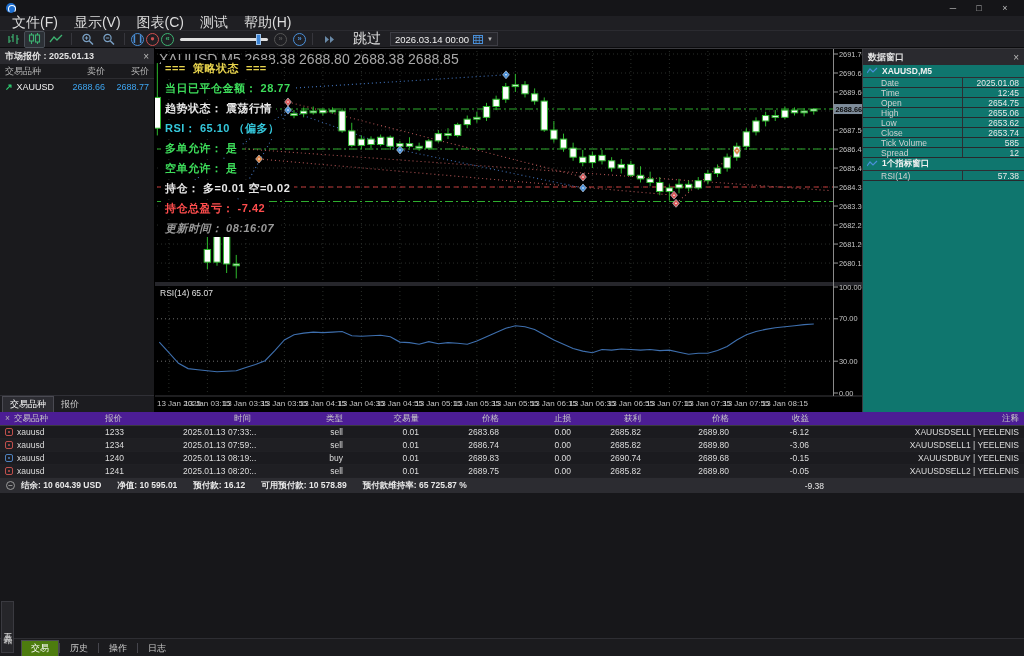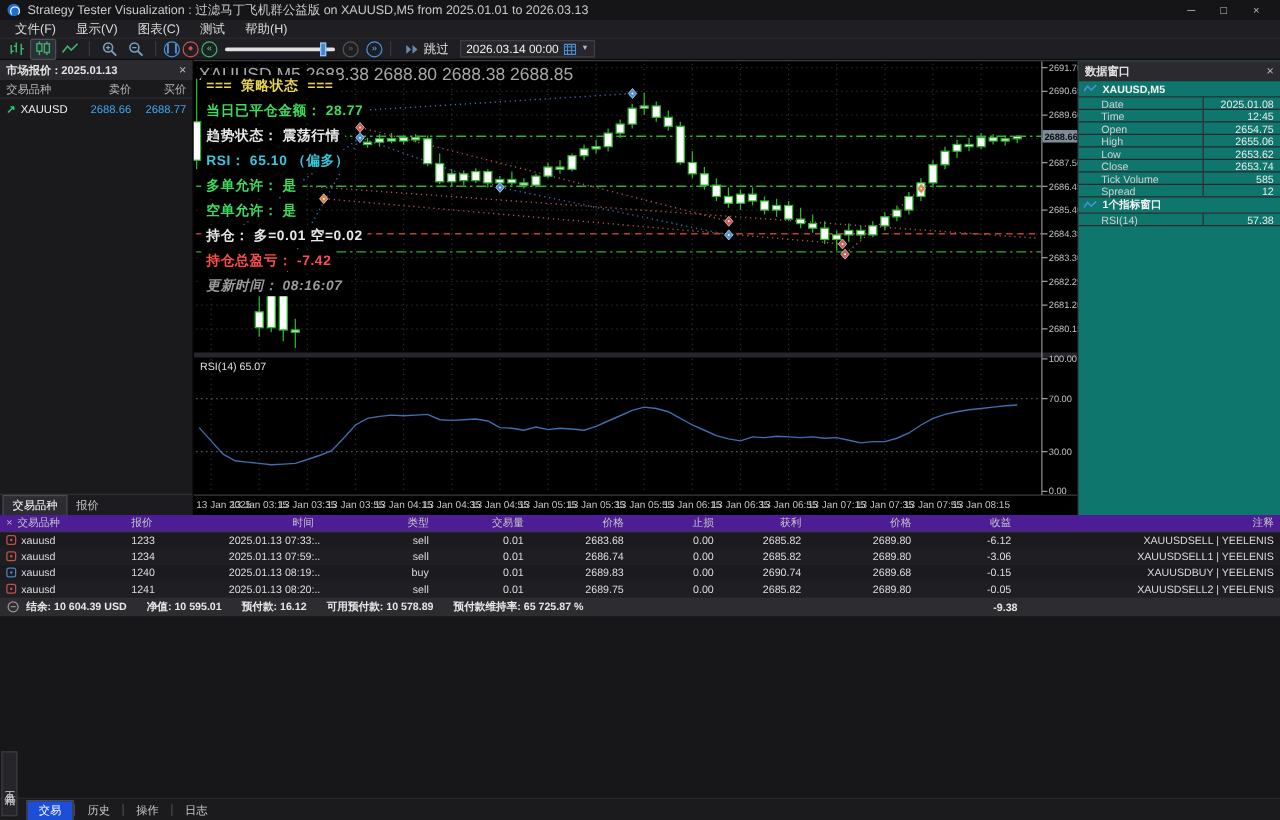--- a/index.html
+++ b/index.html
@@ -6,32 +6,32 @@
   html,body{width:1024px;height:656px;overflow:hidden}
   body{background:#141416;font-family:"Liberation Sans",sans-serif;color:#d8d8d8;font-size:9px;position:relative}
   
   .titlebar{height:16px;background:#151518;display:flex;align-items:center;padding:0 6px;gap:6px;font-size:10px;color:#c9c9c9}
   .appicon{width:10px;height:10px;border-radius:50%;background:#1e6fd0;flex:none;position:relative}
   .appicon::after{content:"";position:absolute;left:2px;top:2px;width:6px;height:6px;border-radius:50%;border:1.4px solid #fff;border-bottom-color:transparent}
   .titletext{white-space:nowrap;overflow:hidden}
   .wbtns{margin-left:auto;display:flex;gap:0}
   .wbtn{width:26px;text-align:center;color:#bdbdbd;font-size:9px;cursor:default}
   
-  .menubar{height:14px;background:#1f1f23;display:flex;align-items:center;padding:0 4px;font-size:10px}
+  .menubar{height:14px;background:#1f1f23;display:flex;align-items:center;padding:0 4px;font-size:14px}
   .menu-item{padding:0 8px;color:#dcdcdc}
   
   .toolbar{height:18px;background:#1f1f23;border-top:1px solid #2b2b30;border-bottom:1px solid #0c0c0e;display:flex;align-items:center;padding:0 4px;gap:2px}
   .tbtn{width:19px;height:15px;display:flex;align-items:center;justify-content:center;border-radius:1px}
   .tbtn.active{background:#2c3036;outline:1px solid #4a5058}
   .tsep{width:1px;height:12px;background:#36363c;margin:0 4px}
   .cbtn{width:13px;height:13px;border-radius:50%;display:flex;align-items:center;justify-content:center;font-size:7.5px;font-weight:bold;line-height:1}
   .slider{width:88px;height:13px;position:relative;display:flex;align-items:center;margin:0 4px}
   .slider .track{width:100%;height:3px;background:#e0e0e0;border-radius:2px}
   .slider .handle{position:absolute;left:86%;top:1px;width:5px;height:11px;background:#3f86d6;border:1px solid #9cc3ec}
-  .skipbtn{display:flex;align-items:center;gap:3px;padding:0 5px;color:#e0e0e0;font-size:10px}
+  .skipbtn{display:flex;align-items:center;gap:17px;padding:0 5px;color:#e0e0e0;font-size:14px}
   .datecombo{display:flex;align-items:center;gap:4px;height:14px;background:#26262b;border:1px solid #3d3d44;padding:0 4px;font-size:9.5px;color:#f0f0f0;margin-left:2px}
   .caret{font-size:6px;color:#bbb}
   
   .main{display:flex;height:364px}
   .mwatch{width:155px;background:#1a1a1d;display:flex;flex-direction:column;border-right:1px solid #000}
   .panelhead{height:16px;background:#2a2a2f;display:flex;align-items:center;padding:0 5px;font-size:9px;color:#e3e3e3;font-weight:bold;flex:none}
   .panelhead .x{margin-left:auto;color:#bbb;font-weight:normal;font-size:10px}
   .mw-cols{display:flex;height:15px;align-items:center;color:#b8b8b8;border-bottom:1px solid #2c2c30;padding:0 5px;flex:none}
   .mw-cols .c1{flex:1}.mw-cols .c2,.mw-cols .c3{width:44px;text-align:right}
   .mw-row{display:flex;height:15px;align-items:center;padding:0 5px;flex:none}
@@ -65,36 +65,35 @@
   .trow:nth-child(odd){background:#1b1b1f}.trow:nth-child(even){background:#1f1f23}
   .symcell{display:flex;align-items:center;gap:4px}
   .oicon{width:8px;height:8px;border-radius:2px;border:1px solid;position:relative;flex:none}
   .oicon::after{content:"";position:absolute;left:2px;top:2px;right:2px;bottom:2px;border-radius:1px}
   .oicon.sell{border-color:#c0504d}.oicon.sell::after{background:#c0504d}
   .oicon.buy{border-color:#4f81bd}.oicon.buy::after{background:#4f81bd}
   .headx{color:#b0b0b0;margin-right:4px}
   .tsummary{height:15px;background:#2c2c31;display:flex;align-items:center;padding:0 6px;font-weight:bold;color:#e8e8e8;position:relative;font-size:8.5px;flex:none}
   .tsummary .seg{margin-right:16px;white-space:nowrap}
   .minuscircle{width:9px;height:9px;border:1px solid #9a9a9a;border-radius:50%;display:inline-flex;align-items:center;justify-content:center;color:#9a9a9a;margin-right:6px;font-size:8px;line-height:1;flex:none}
-  .sumprofit{position:absolute;right:210px;font-weight:bold}
+  .sumprofit{position:absolute;right:200px;font-weight:normal}
   .tfill{flex:1;background:#17171a}
   
   .tabsrow{height:19px;background:#1b1b1e;border-top:1px solid #2e2e33;display:flex;align-items:center;padding-left:22px;gap:0}
   .btab{padding:1px 9px;color:#c9c9c9;font-size:9px}
-  .btab.active{background:#1d4ed8;outline:1px solid #4a4a52;color:#fff}
+  .btab.active{background:#4d7c0f;outline:1px solid #4a4a52;color:#fff}
   .btsep{width:1px;height:10px;background:#45454c;margin:0 1px}
   .vtab{position:absolute;left:1px;bottom:3px;width:13px;height:52px;writing-mode:vertical-rl;text-orientation:upright;font-size:9px;color:#cfcfcf;background:#26262a;border:1px solid #3a3a40;display:flex;align-items:center;justify-content:center;z-index:5;letter-spacing:1px}
   svg text{font-family:"Liberation Sans",sans-serif}
 </style>
 </head>
 <body>
 
 <div class="titlebar">
   <span class="appicon"></span>
-  <span class="titletext">Strategy Tester Visualization : 过滤马丁飞机群公益版 on XAUUSD,M5 from 2025.01.01 to 2026.03.13</span>
   <span class="wbtns">
     <span class="wbtn">─</span>
     <span class="wbtn">□</span>
     <span class="wbtn">×</span>
   </span>
 </div>
 
 <div class="menubar" id="menubar">
     <span class="menu-item">文件(F)</span>
     <span class="menu-item">显示(V)</span>

